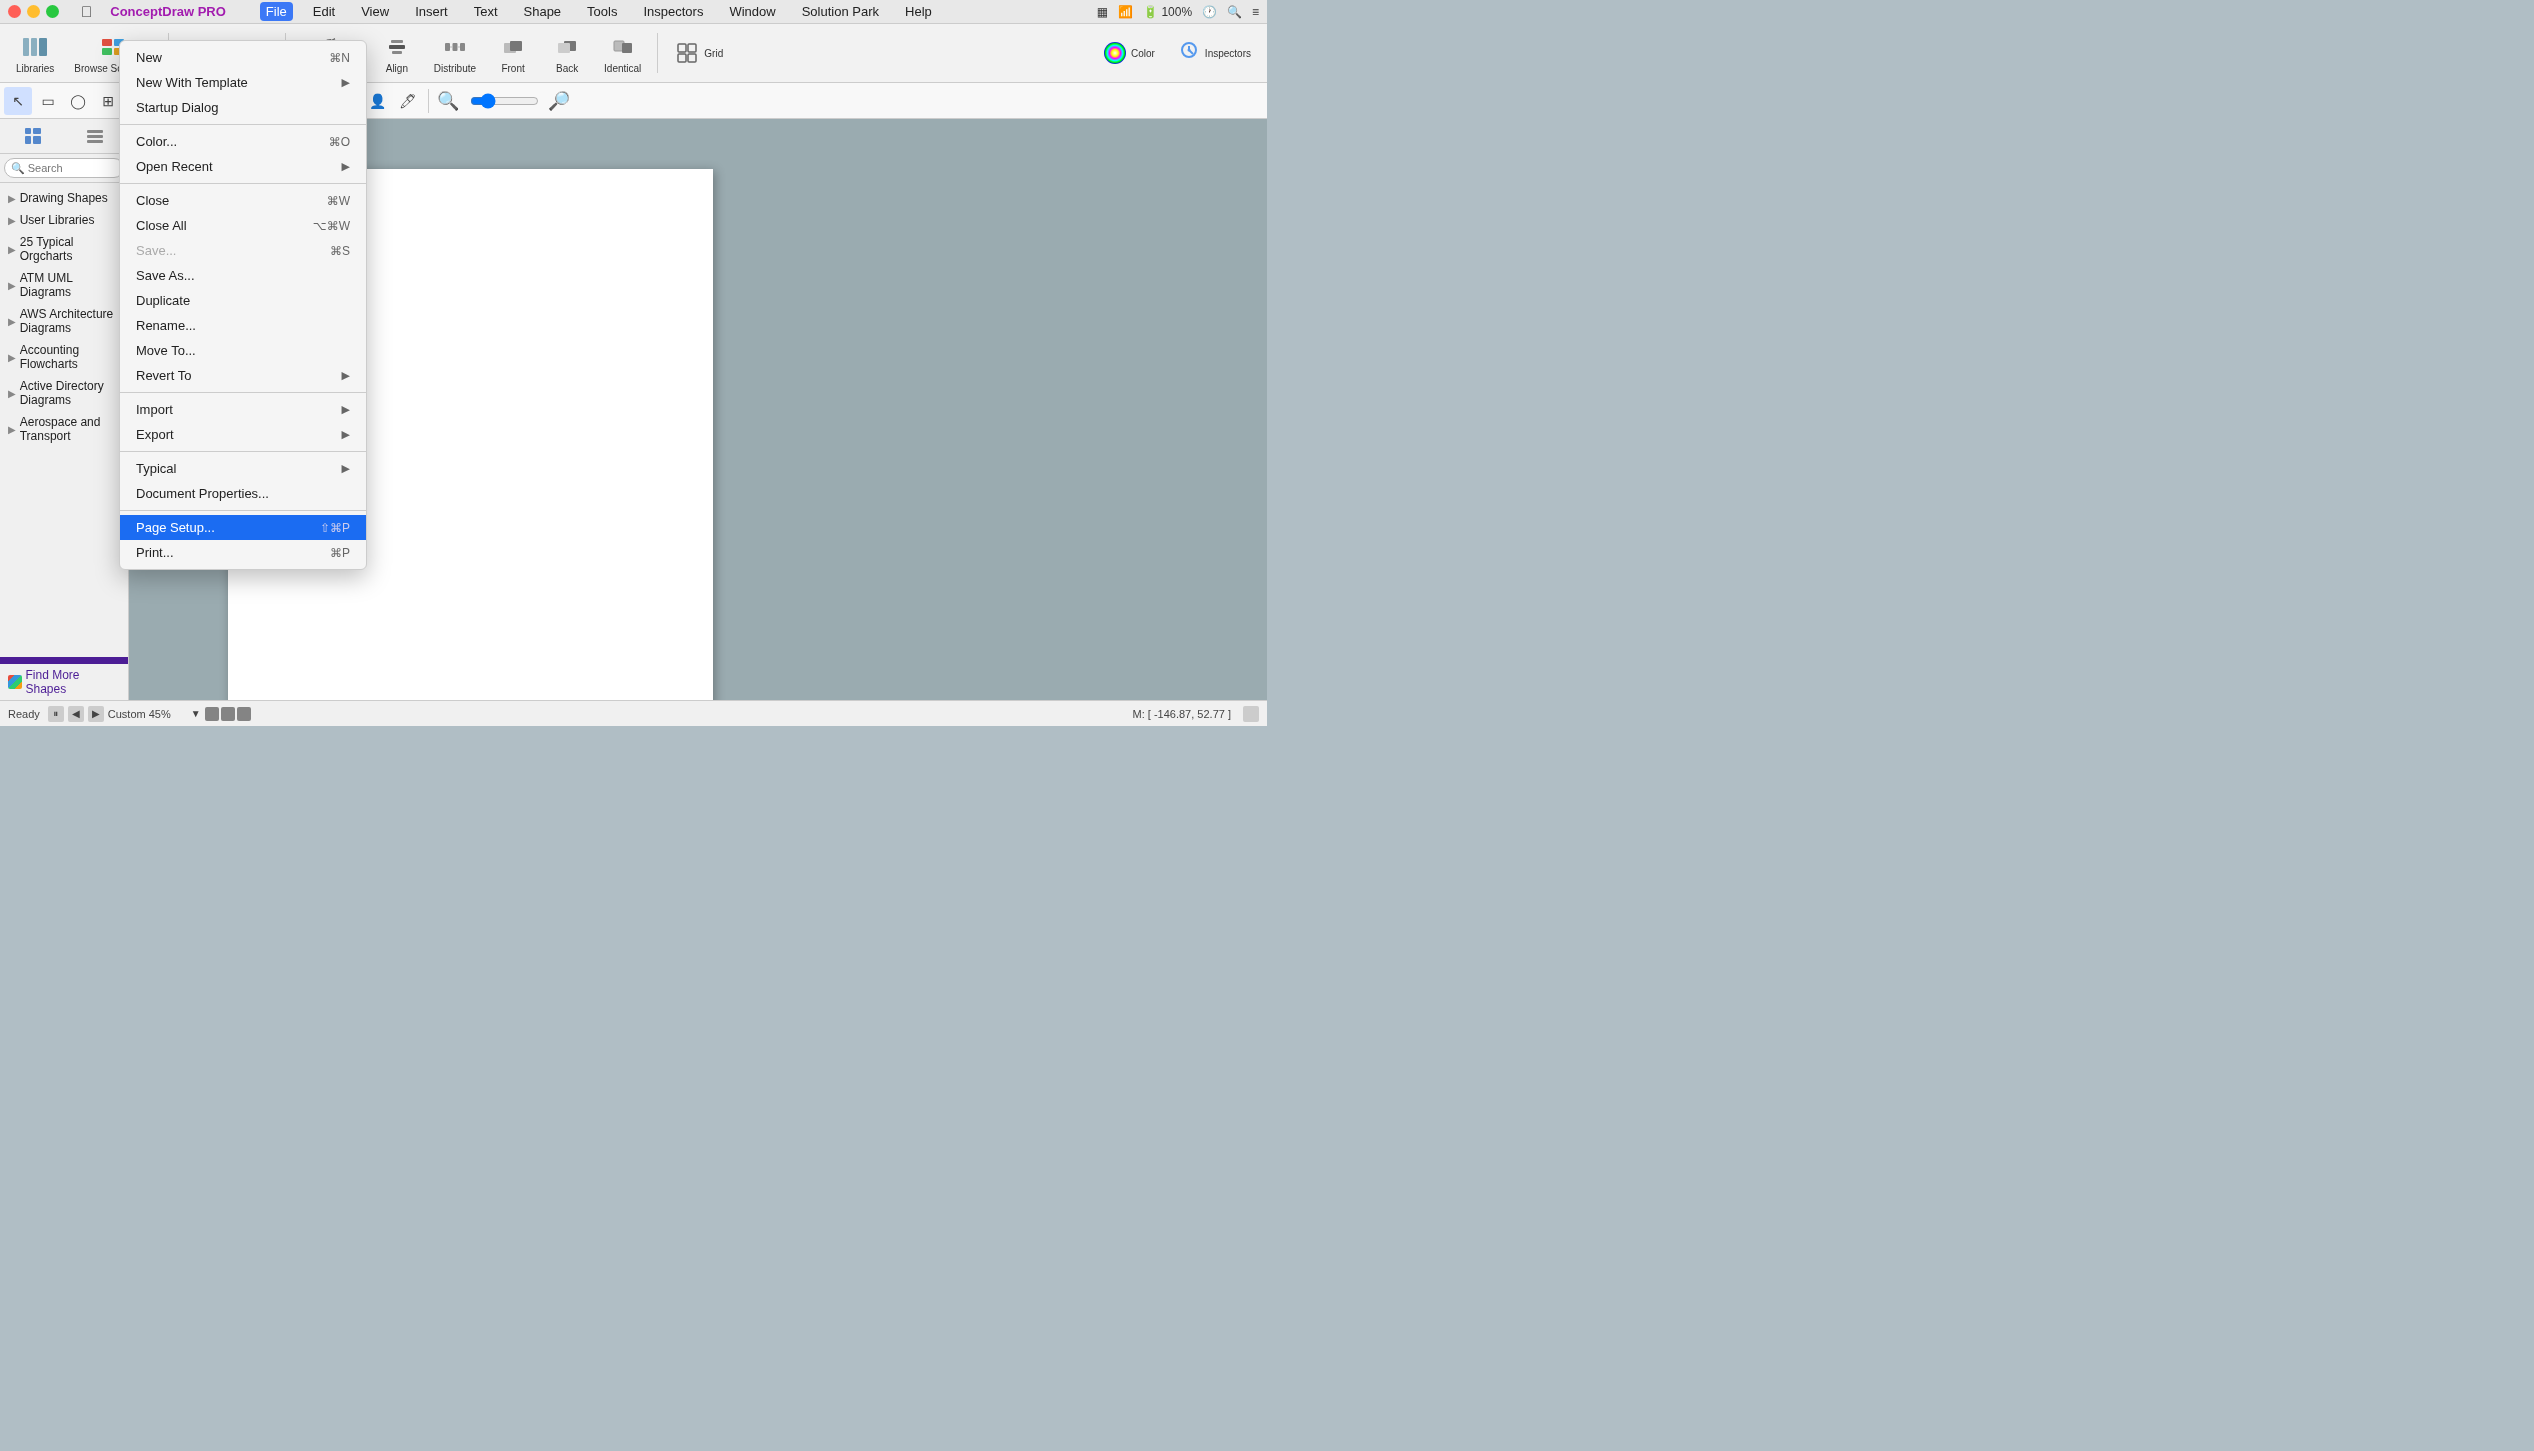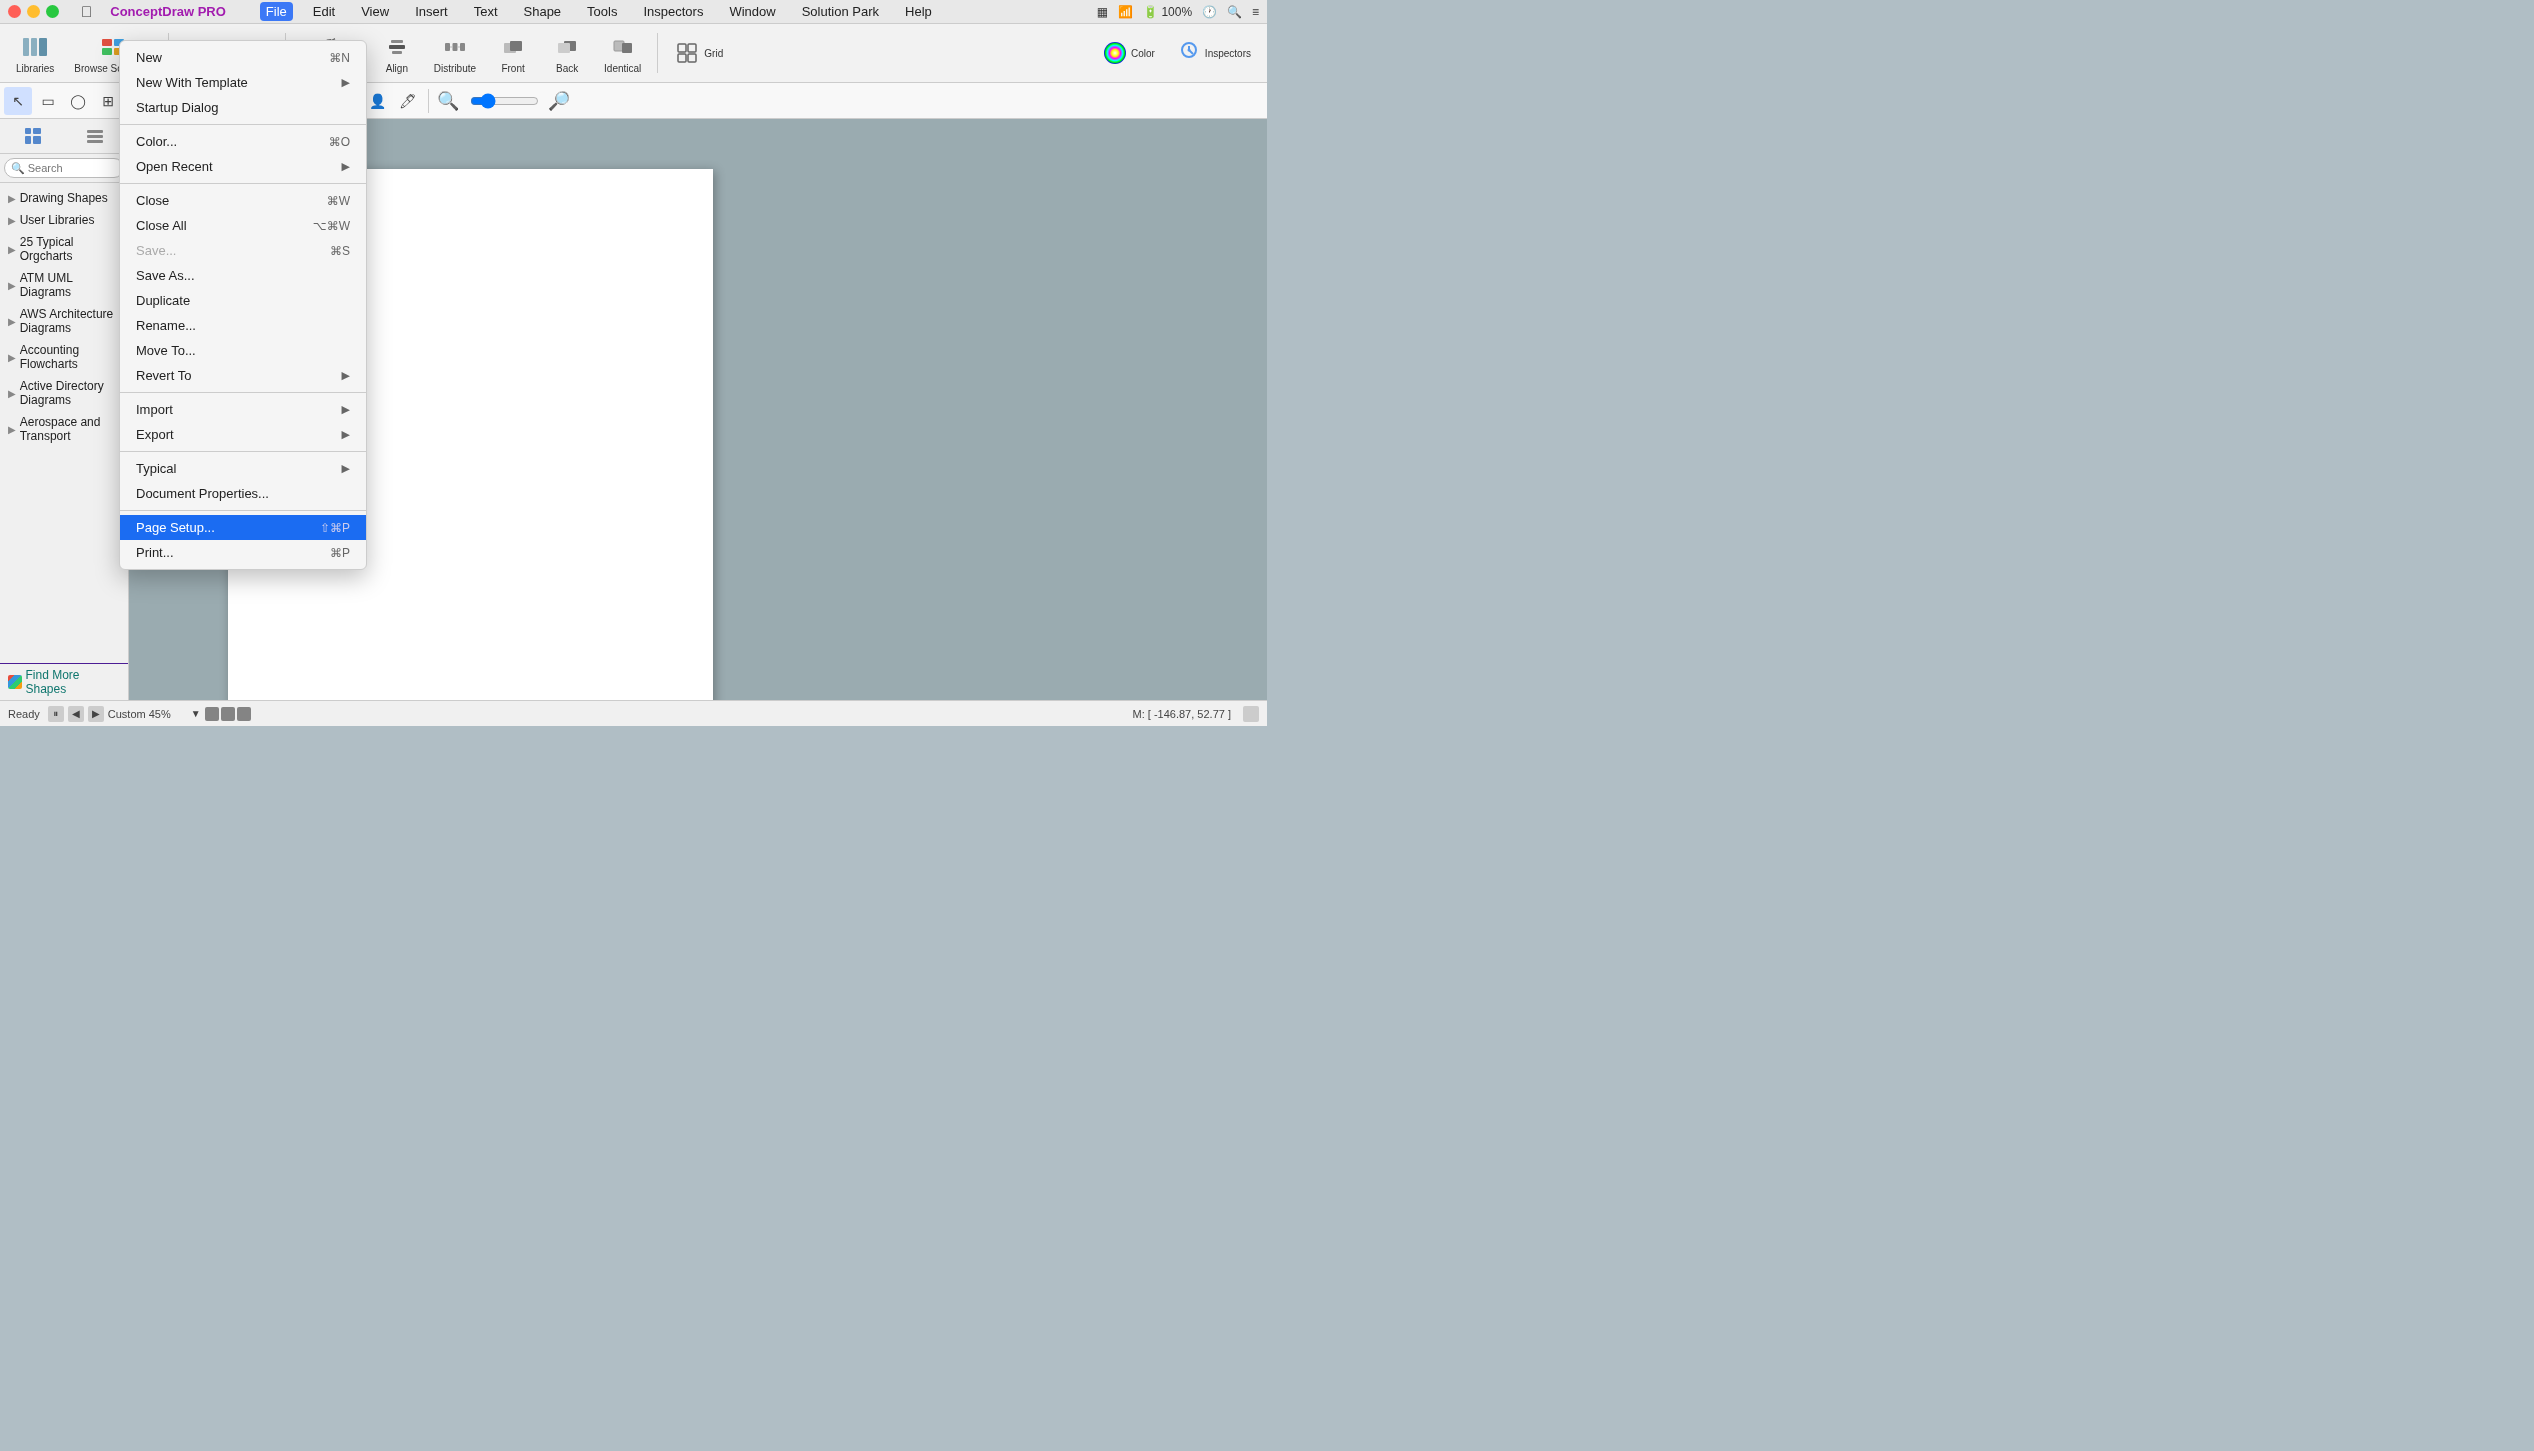--- a/index.html
+++ b/index.html
@@ -225,27 +225,27 @@
       align-items: center;
       gap: 4px;
     }
     .sidebar-list-item .arrow {
       color: #888;
       font-size: 10px;
     }
     .sidebar-find-shapes {
       padding: 4px 8px;
       font-size: 12px;
-      color: #0f766e;
+      color: #4c1d95;
       cursor: pointer;
       display: flex;
       align-items: center;
       gap: 4px;
       background: #f0f0f0;
-      border-top: 1px solid #4c1d95;
+      border-top: 7px solid #4c1d95;
     }
     .find-shapes-icon {
       display: inline-block;
       width: 14px;
       height: 14px;
       background: linear-gradient(135deg, #e74c3c 25%, #3498db 25%, #3498db 50%, #2ecc71 50%, #2ecc71 75%, #f39c12 75%);
       border-radius: 2px;
     }
 
     

